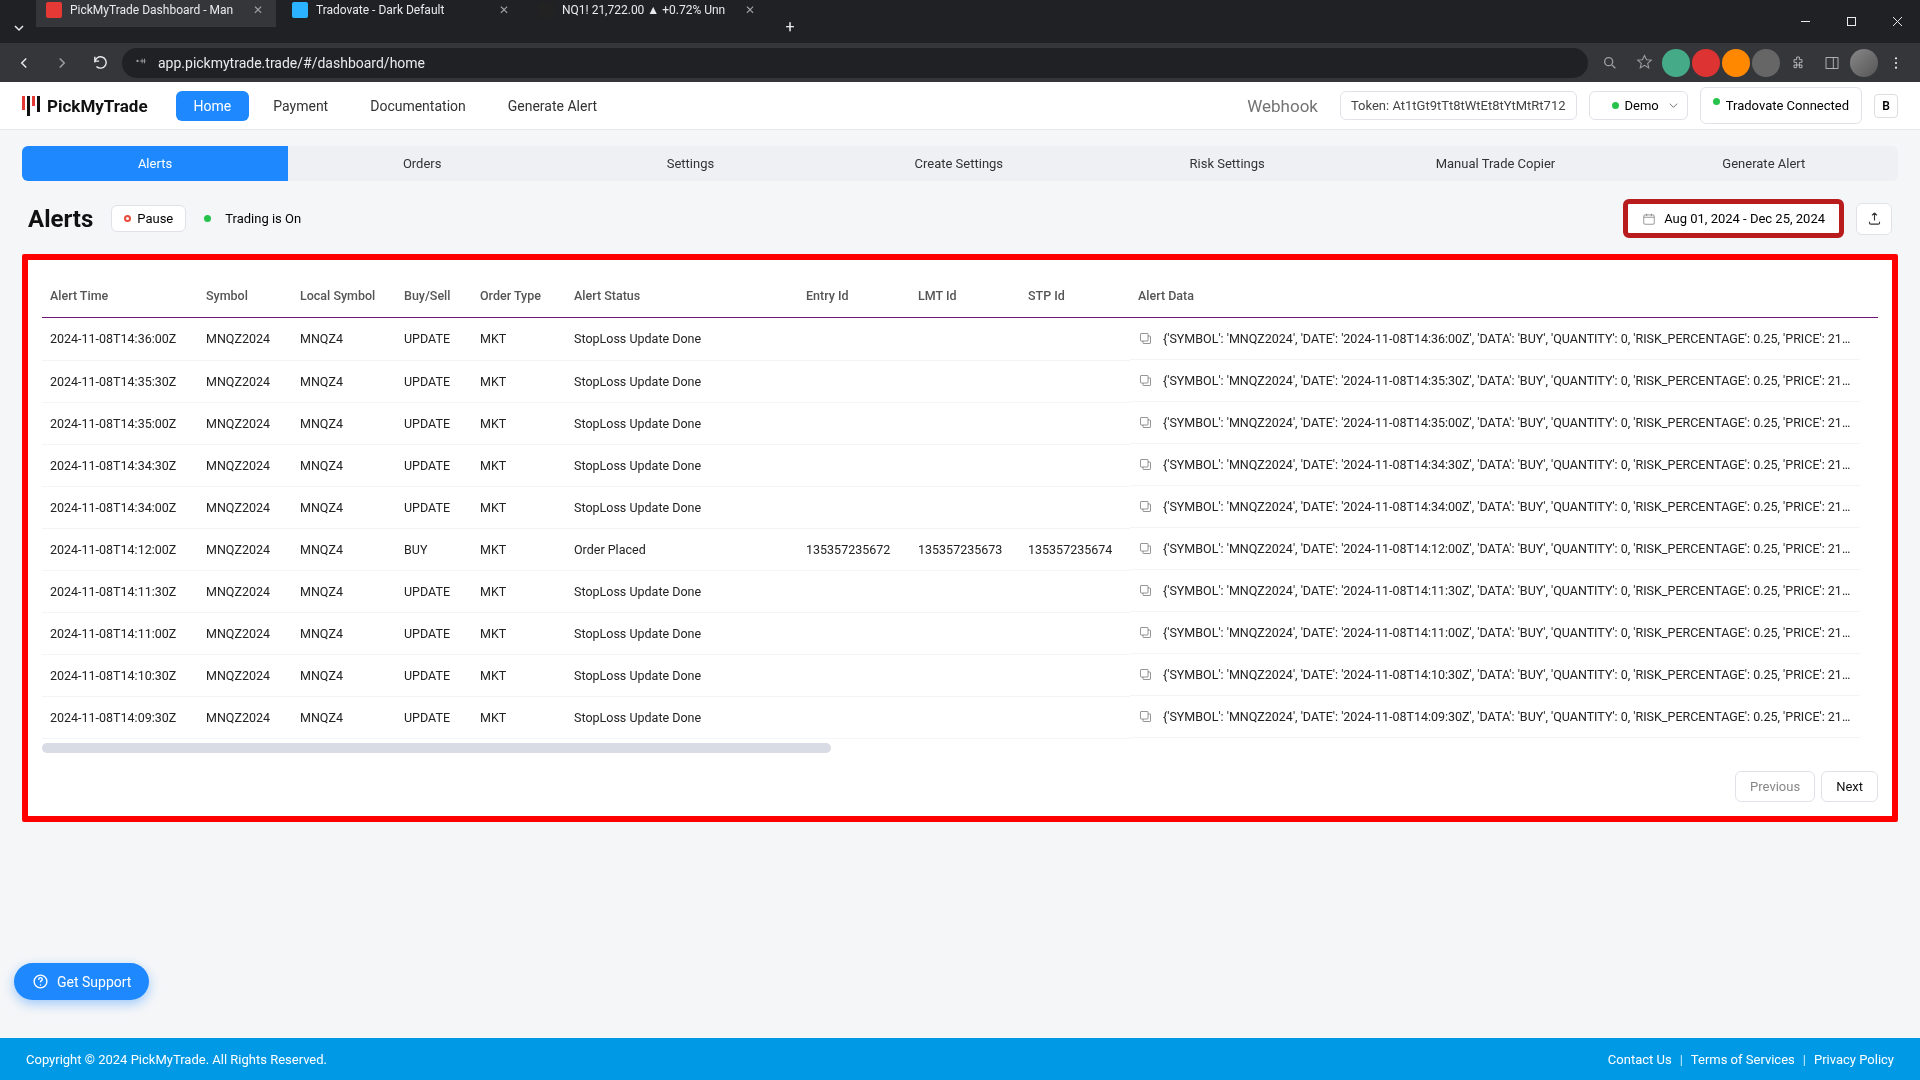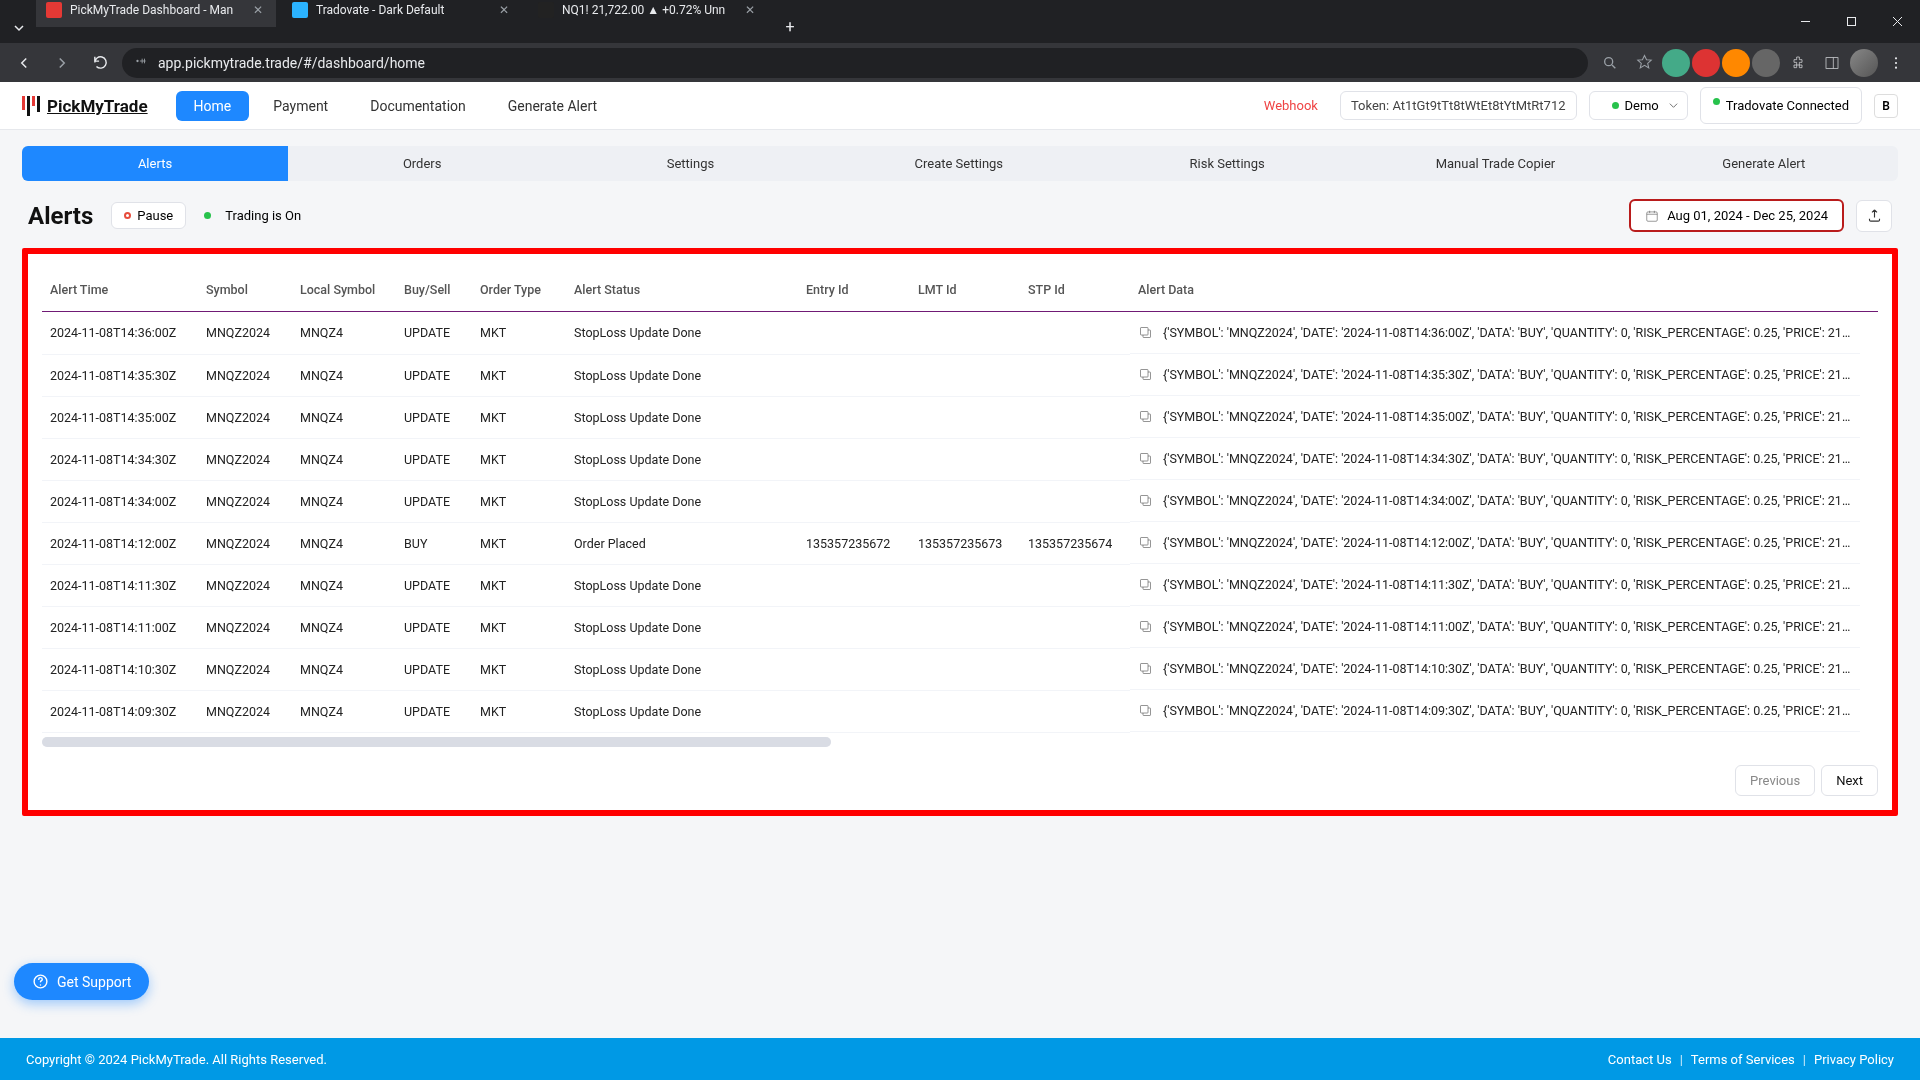--- a/index.html
+++ b/index.html
@@ -23,51 +23,51 @@
 .addr-btn.active { color:#e8eaed; }
 .omnibox { flex:1; height:30px; background:#202124; border-radius:15px; display:flex; align-items:center; padding:0 12px; color:#e8eaed; font-size:14px; gap:10px; }
 .omnibox .lock { color:#9aa0a6; }
 .right-icons { display:flex; align-items:center; gap:2px; }
 .ext-icon { width:28px; height:28px; border-radius:50%; display:flex; align-items:center; justify-content:center; font-size:11px; color:#fff; }
 
 
 .page { background:#f5f6f8; height:calc(1080px - 82px); display:flex; flex-direction:column; position:relative; }
 
 .app-header { height:48px; background:#fff; display:flex; align-items:center; padding:0 22px; border-bottom:1px solid #e6e8ec; }
-.logo { display:flex; font-weight:700; font-size:17px; color:#111; margin-right:28px;text-decoration:underline; }
+.logo { display:flex; font-weight:700; font-size:17px; color:#111; margin-right:28px; }
 .logo .bars { display:flex; gap:2px; margin-right:7px; }
 .logo .bars span { width:3px; background:currentColor; display:block; }
 .logo .bars .b1 { height:14px; color:#e53935; }
 .logo .bars .b2 { height:20px; color:#111; }
 .logo .bars .b3 { height:10px; color:#e53935; }
 .logo .bars .b4 { height:16px; color:#111; }
 .main-nav { display:flex; gap:6px; }
 .main-nav .nav-item { padding:7px 18px; font-size:14px; color:#333; border-radius:6px; cursor:pointer;text-align:right; }
 .main-nav .nav-item.active { background:#1e88ff; color:#fff; }
 .header-right { margin-left:auto; display:flex; align-items:center; gap:12px; }
-.hr-link { font-size:13px; color:#ef4444; padding:5px 10px; }
+.hr-link { font-size:17px; color:#737373; padding:5px 10px; }
 .token-pill { font-size:13px; color:#444; padding:6px 10px; border:1px solid #e0e2e8; border-radius:6px; }
 .demo-select { font-size:13px; padding:6px 28px 6px 22px; border:1px solid #e0e2e8; border-radius:6px; position:relative; display:flex; align-items:center; gap:6px; }
 .dot { width:7px; height:7px; border-radius:50%; display:inline-block; }
 .dot.green { background:#27c24c; }
 .dot.red { background:#e74c3c; border:2px solid #e74c3c; background:#fff; }
 .conn-pill { font-size:13px; padding:10px 12px; border:1px solid #e0e2e8; border-radius:6px; display:flex; gap:6px; }
 .avatar-sq { width:24px; height:24px; border:1px solid #ddd; border-radius:4px; display:flex; align-items:center; justify-content:center; font-size:12px; font-weight:600; }
 
 .sub-tabs { margin:16px 22px 0; display:flex; background:#eef0f4; border-radius:6px; overflow:hidden; }
 .sub-tabs .st { flex:1; text-align:center; padding:10px 0; font-size:13px; color:#333; cursor:pointer; }
 .sub-tabs .st.active { background:#1e88ff; color:#fff; }
 .sub-tabs .st:first-child { flex:0 0 266px; }
 
 .alerts-header { display:flex; align-items:center; padding:18px 28px 10px; gap:18px; }
 .alerts-header h2 { font-size:24px; font-weight:700; color:#111; }
 .pause-btn { display:flex; align-items:center; gap:6px; font-size:13px; padding:5px 12px; border:1px solid #e0e2e8; border-radius:6px; background:#fff; }
 .trading-on { font-size:13px; display:flex; align-items:center; gap:14px; }
 .alerts-header-right { margin-left:auto; display:flex; align-items:center; gap:12px; }
-.date-range { font-size:13px; padding:7px 14px; border:2px solid #b91c1c; border-radius:6px; background:#fff; display:flex; align-items:center; gap:8px; }
+.date-range { font-size:13px; padding:7px 14px; border:5px solid #b91c1c; border-radius:6px; background:#fff; display:flex; align-items:center; gap:8px; }
 .export-btn { width:36px; height:32px; border:1px solid #e0e2e8; border-radius:6px; background:#fff; display:flex; align-items:center; justify-content:center; }
 
 .highlight-box { margin:6px 22px 0; border:6px solid #ff0000; background:#fff; padding:18px 14px 14px; border-radius:2px; }
 .alerts-table { width:100%; border-collapse:collapse; font-size:12.5px; color:#222; }
 .alerts-table th { text-align:left; font-weight:500; color:#555; padding:10px 8px 14px; border-bottom:1px solid #701a75; white-space:nowrap; }
 .alerts-table td { padding:13px 8px; border-bottom:1px solid #f2f4f8; white-space:nowrap; }
 .alerts-table td.data-cell { display:flex; align-items:center; gap:10px; max-width:730px; }
 .alerts-table td.data-cell .txt { overflow:hidden; text-overflow:ellipsis; white-space:nowrap; flex:1; }
 .copy-ic { width:15px; height:15px; flex-shrink:0; }
 .table-scroll { overflow-x:hidden; }

